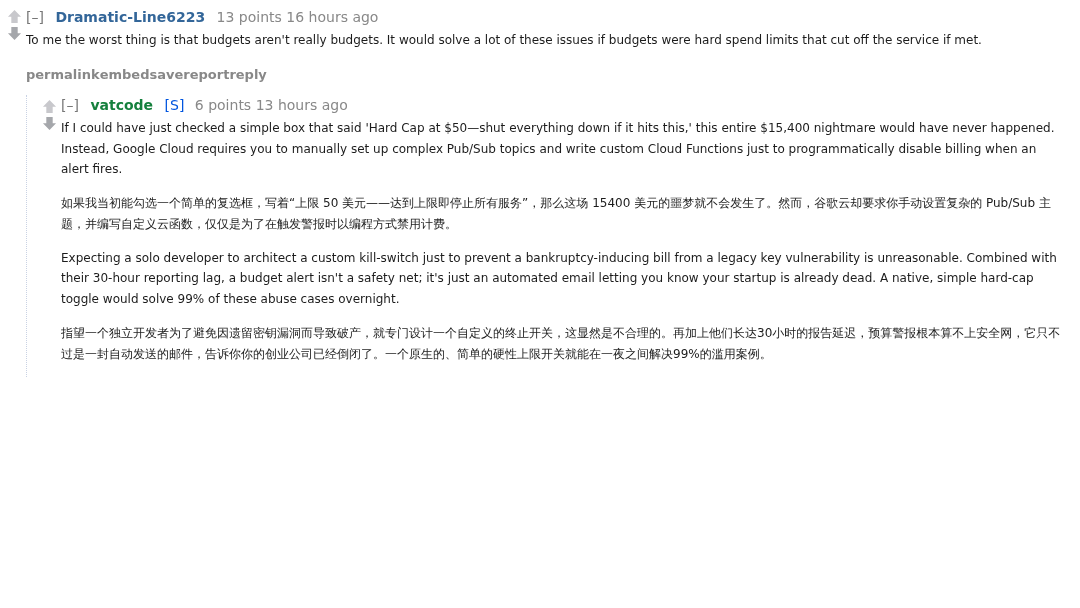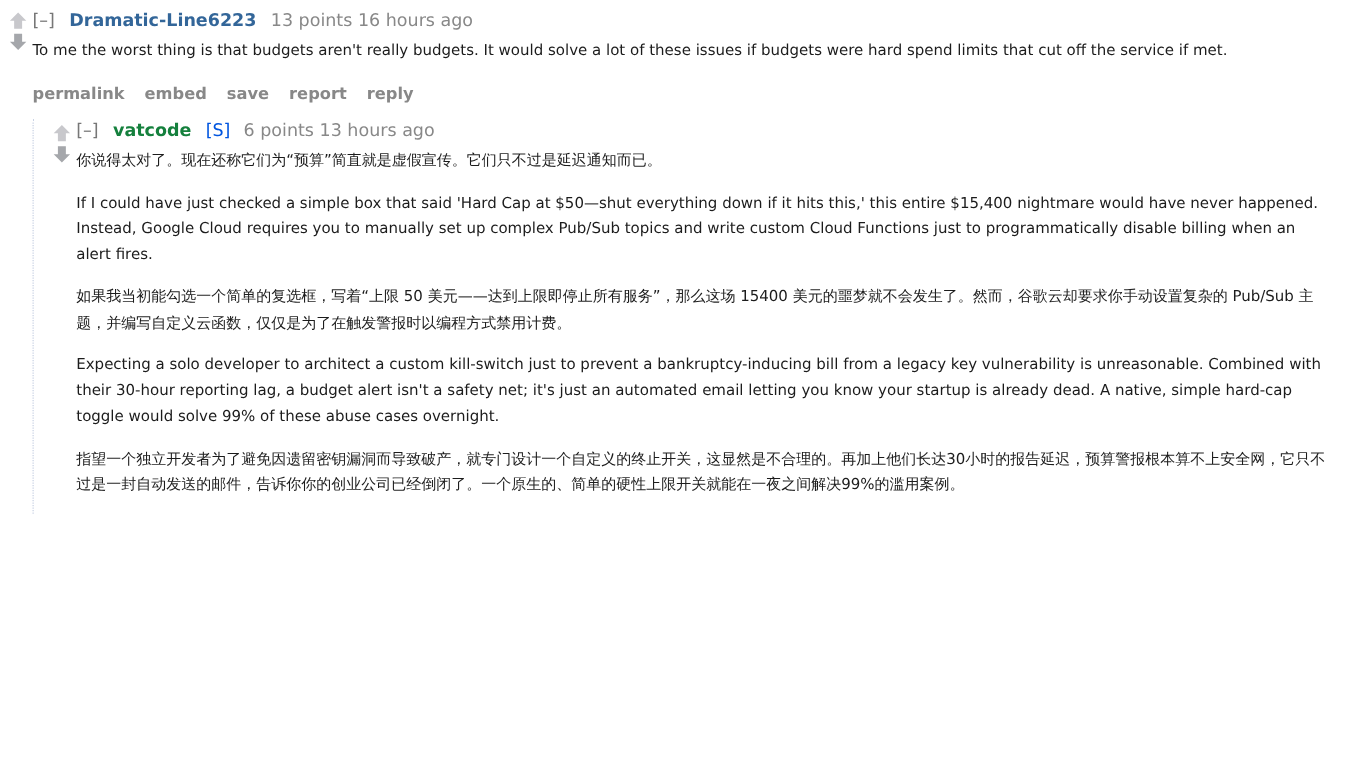--- a/index.html
+++ b/index.html
@@ -61,21 +61,20 @@
   .md {
     font-size: 12px;
     line-height: 1.73;
     color: #1c1c1c;
     max-width: 1046px;
   }
   .md p { margin: 0 0 13px 0; }
   .actions {
     list-style: none;
     display: flex;
-    gap: 16px;
     margin: 3px 0 12px 0;
     padding: 0;
     align-items: flex-end;
   }
   .actions a {
     color: #888888;
     font-weight: bold;
     font-size: 13px;
     text-decoration: none;
     cursor: pointer;
@@ -139,21 +138,20 @@
           </div>
           <div class="entry">
             <p class="tagline">
               <a class="expand">[–]</a>
               <a class="author submitter">vatcode</a>
               <a class="submitter-tag">[S]</a>
               <span class="meta">6 points</span>
               <span class="meta">13 hours ago</span>
             </p>
             <div class="md">
-              <p>你说得太对了。现在还称它们为“预算”简直就是虚假宣传。它们只不过是延迟通知而已。</p>
               <p>If I could have just checked a simple box that said 'Hard Cap at $50—shut everything down if it hits this,' this entire $15,400 nightmare would have never happened. Instead, Google Cloud requires you to manually set up complex Pub/Sub topics and write custom Cloud Functions just to programmatically disable billing when an alert fires.</p>
               <p>如果我当初能勾选一个简单的复选框，写着“上限 50 美元——达到上限即停止所有服务”，那么这场 15400 美元的噩梦就不会发生了。然而，谷歌云却要求你手动设置复杂的 Pub/Sub 主题，并编写自定义云函数，仅仅是为了在触发警报时以编程方式禁用计费。</p>
               <p>Expecting a solo developer to architect a custom kill-switch just to prevent a bankruptcy-inducing bill from a legacy key vulnerability is unreasonable. Combined with their 30-hour reporting lag, a budget alert isn't a safety net; it's just an automated email letting you know your startup is already dead. A native, simple hard-cap toggle would solve 99% of these abuse cases overnight.</p>
               <p>指望一个独立开发者为了避免因遗留密钥漏洞而导致破产，就专门设计一个自定义的终止开关，这显然是不合理的。再加上他们长达30小时的报告延迟，预算警报根本算不上安全网，它只不过是一封自动发送的邮件，告诉你你的创业公司已经倒闭了。一个原生的、简单的硬性上限开关就能在一夜之间解决99%的滥用案例。</p>
             </div>
           </div>
         </div>
       </div>
 
     </div>

